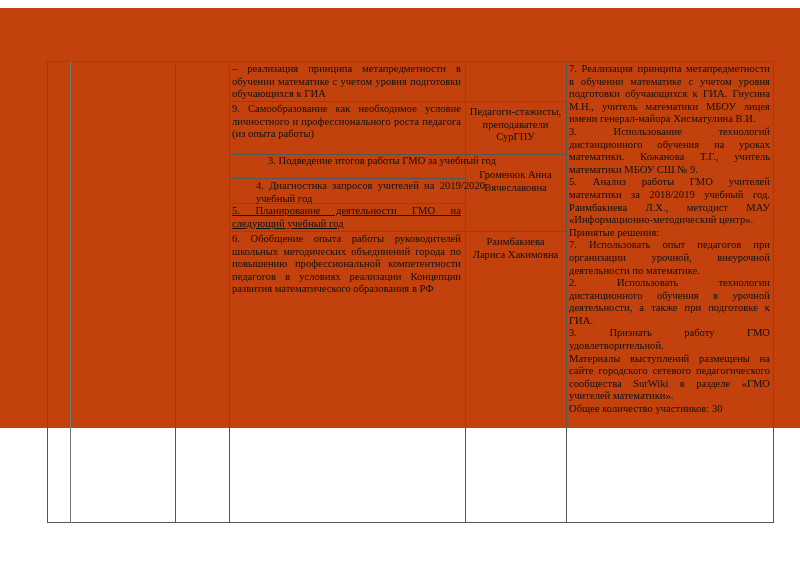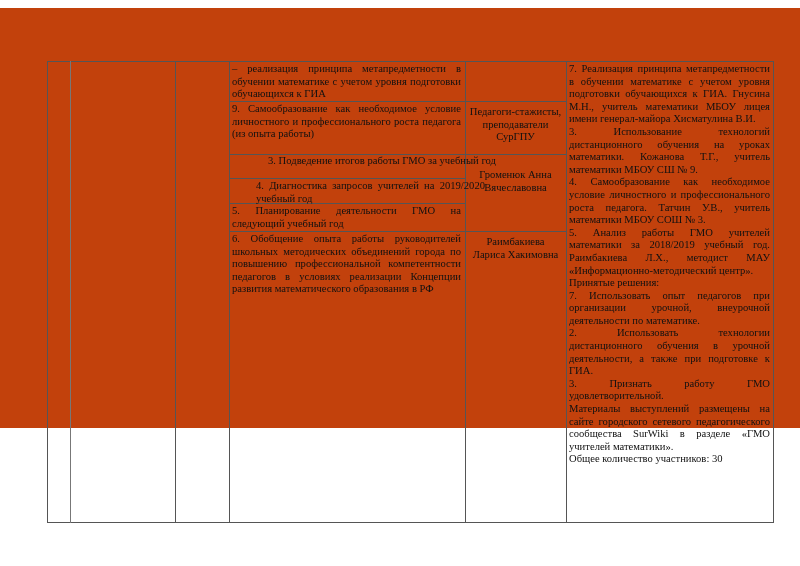--- a/index.html
+++ b/index.html
@@ -42,41 +42,40 @@
   </div>
   <div class="cell" style="left:232px; top:95px; width:229px;">
     <p>9. Самообразование как необходимое условие личностного и профессионального роста педагога (из опыта работы)</p>
   </div>
   <div class="cell" style="left:232px; top:147px; width:229px;margin-left:36px;">
     <p>3. Подведение итогов работы ГМО за учебный год</p>
   </div>
   <div class="cell" style="left:232px; top:172px; width:229px;margin-left:24px;">
     <p>4. Диагностика запросов учителей на 2019/2020 учебный год</p>
   </div>
-  <div class="cell" style="left:232px; top:197px; width:229px;">
+  <div class="cell" style="left:232px; top:197px; width:229px;text-decoration:underline;">
     <p>5. Планирование деятельности ГМО на следующий учебный год</p>
   </div>
   <div class="cell" style="left:232px; top:225px; width:229px;">
     <p>6. Обобщение опыта работы руководителей школьных методических объединений города по повышению профессиональной компетентности педагогов в условиях реализации Концепции развития математического образования в РФ</p>
   </div>
 
   <div class="cell center" style="left:469px; top:98px; width:93px;">
     <p>Педагоги-стажисты, преподаватели СурГПУ</p>
   </div>
   <div class="cell center" style="left:469px; top:228px; width:93px;">
     <p>Раимбакиева Лариса Хакимовна</p>
   </div>
   <div class="cell center" style="left:469px; top:161px; width:93px;">
     <p>Громенюк Анна Вячеславовна</p>
   </div>
 
   <div class="cell" style="left:569px; top:55px; width:201px;">
     <p>7. Реализация принципа метапредметности в обучении математике с учетом уровня подготовки обучающихся к ГИА. Гнусина М.Н., учитель математики МБОУ лицея имени генерал-майора Хисматулина В.И.</p>
     <p>3. Использование технологий дистанционного обучения на уроках математики. Кожанова Т.Г., учитель математики МБОУ СШ № 9.</p>
-    <p>4. Самообразование как необходимое условие личностного и профессионального роста педагога. Татчин У.В., учитель математики МБОУ СОШ № 3.</p>
     <p>5. Анализ работы ГМО учителей математики за 2018/2019 учебный год. Раимбакиева Л.Х., методист МАУ «Информационно-методический центр».</p>
     <p class="italic">Принятые решения:</p>
     <p>7. Использовать опыт педагогов при организации урочной, внеурочной деятельности по математике.</p>
     <p>2. Использовать технологии дистанционного обучения в урочной деятельности, а также при подготовке к ГИА.</p>
     <p>3. Признать работу ГМО удовлетворительной.</p>
     <p>Материалы выступлений размещены на сайте городского сетевого педагогического сообщества SurWiki в разделе «ГМО учителей математики».</p>
     <p>Общее количество участников: 30</p>
   </div>
 
 </div>

